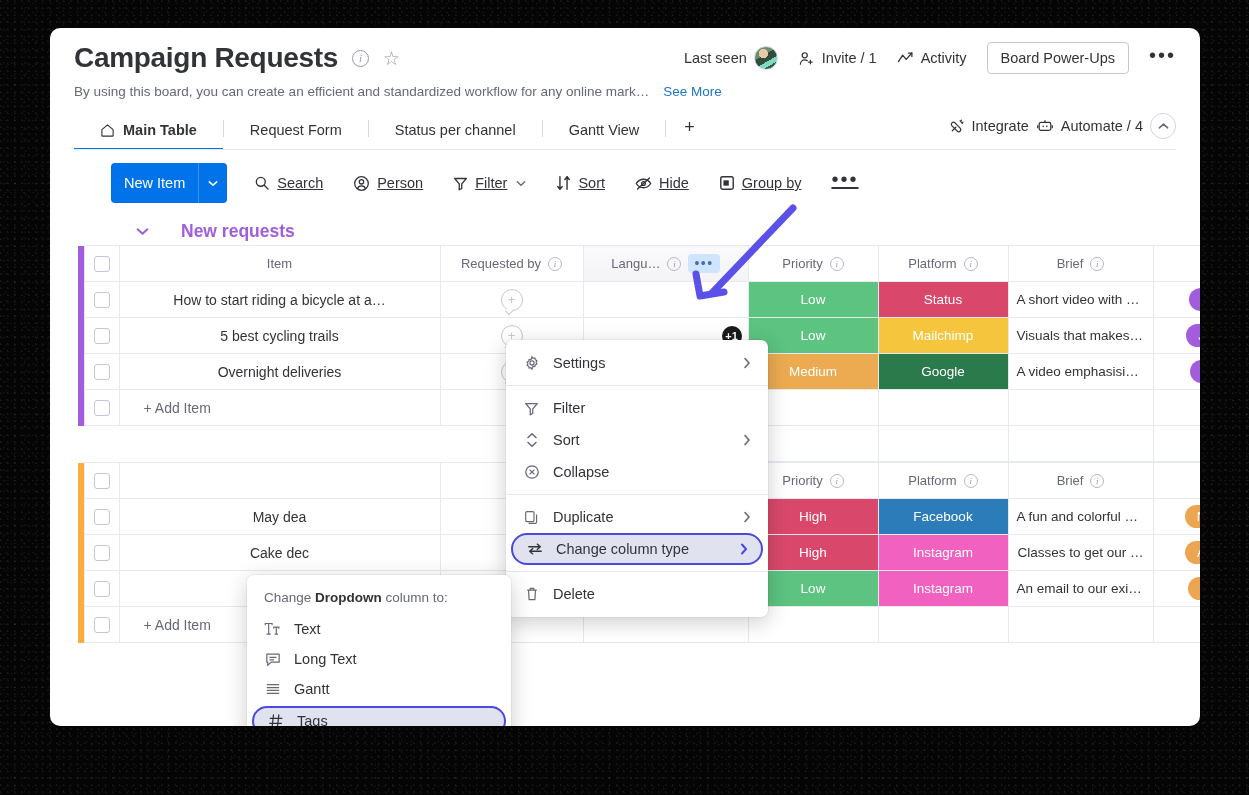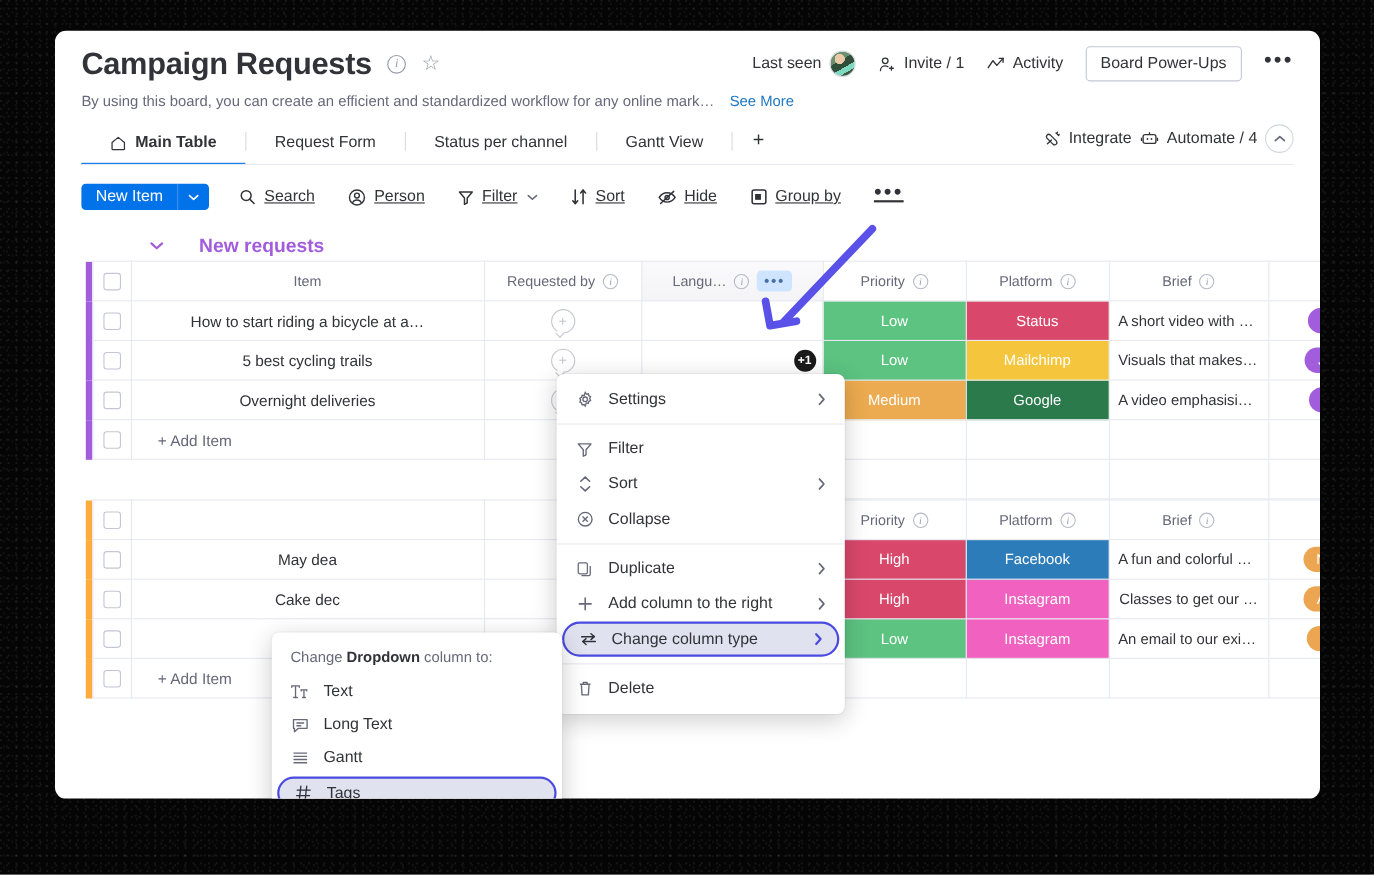--- a/index.html
+++ b/index.html
@@ -80,21 +80,21 @@
   .collapse-btn {
     width:26px; height:26px; border-radius:50%; border:1px solid #d3d6e0;
     display:flex; align-items:center; justify-content:center; color:#676879; font-size:11px;
   }
   .tabs-underline { position:absolute; left:0; right:0; bottom:0; height:1px; background:#e6e9ef; }
 
   
   .toolbar { display:flex; align-items:center; gap:0; padding: 13px 24px 0 24px; }
   .newitem {
     background:#0073ea; color:#fff; font-size:14.5px; border-radius:4px;
-    display:flex; align-items:stretch; overflow:hidden; height:24px;
+    display:flex; align-items:stretch; overflow:hidden; height:40px;margin-left:37px;
   }
   .newitem .lbl { padding:0 13px; display:flex; align-items:center; }
   .newitem .cv { padding:0 9px; display:flex; align-items:center; border-left:1px solid #3f93ef; font-size:11px;}
   .tbtn {
     display:flex; align-items:center; gap:7px; font-size:14.5px; color:#323338;
     padding:0 13px; height:32px; margin-left:4px;text-decoration:underline;
   }
   .tbtn .chev { font-size:10px; color:#676879; margin-left:2px; }
 
   
@@ -679,33 +679,20 @@
               <path d="M5.5 16h8a1.6 1.6 0 0 0 1.6-1.6V5.5"></path>
             </svg>
       </span>
       <span>Duplicate</span>
       <span class="arrow">
         <svg width="8" height="12" viewBox="0 0 8 12" fill="none" stroke="#676879" stroke-width="1.6" stroke-linecap="round" stroke-linejoin="round">
               <path d="M2 1.5 L6 6 L2 10.5"></path>
             </svg>
       </span>
     </div>
-    <div class="ctx-row">
-      <span class="mini">
-        <svg width="16" height="16" viewBox="0 0 18 18" fill="none" stroke="#676879" stroke-width="1.6" stroke-linecap="round">
-              <path d="M9 3v12M3 9h12"></path>
-            </svg>
-      </span>
-      <span>Add column to the right</span>
-      <span class="arrow">
-        <svg width="8" height="12" viewBox="0 0 8 12" fill="none" stroke="#676879" stroke-width="1.6" stroke-linecap="round" stroke-linejoin="round">
-              <path d="M2 1.5 L6 6 L2 10.5"></path>
-            </svg>
-      </span>
-    </div>
     <div class="ctx-row highlight">
       <span class="mini">
         <svg width="16" height="14" viewBox="0 0 18 14" fill="none" stroke="#323338" stroke-width="1.5" stroke-linecap="round" stroke-linejoin="round">
               <path d="M2 4.5h13M11.5 1.5 15 4.5 11.5 7.5"></path>
               <path d="M16 9.5H3M6.5 6.5 3 9.5 6.5 12.5"></path>
             </svg>
       </span>
       <span>Change column type</span>
       <span class="arrow">
         <svg width="8" height="12" viewBox="0 0 8 12" fill="none" stroke="#4a4ae0" stroke-width="2" stroke-linecap="round" stroke-linejoin="round">

